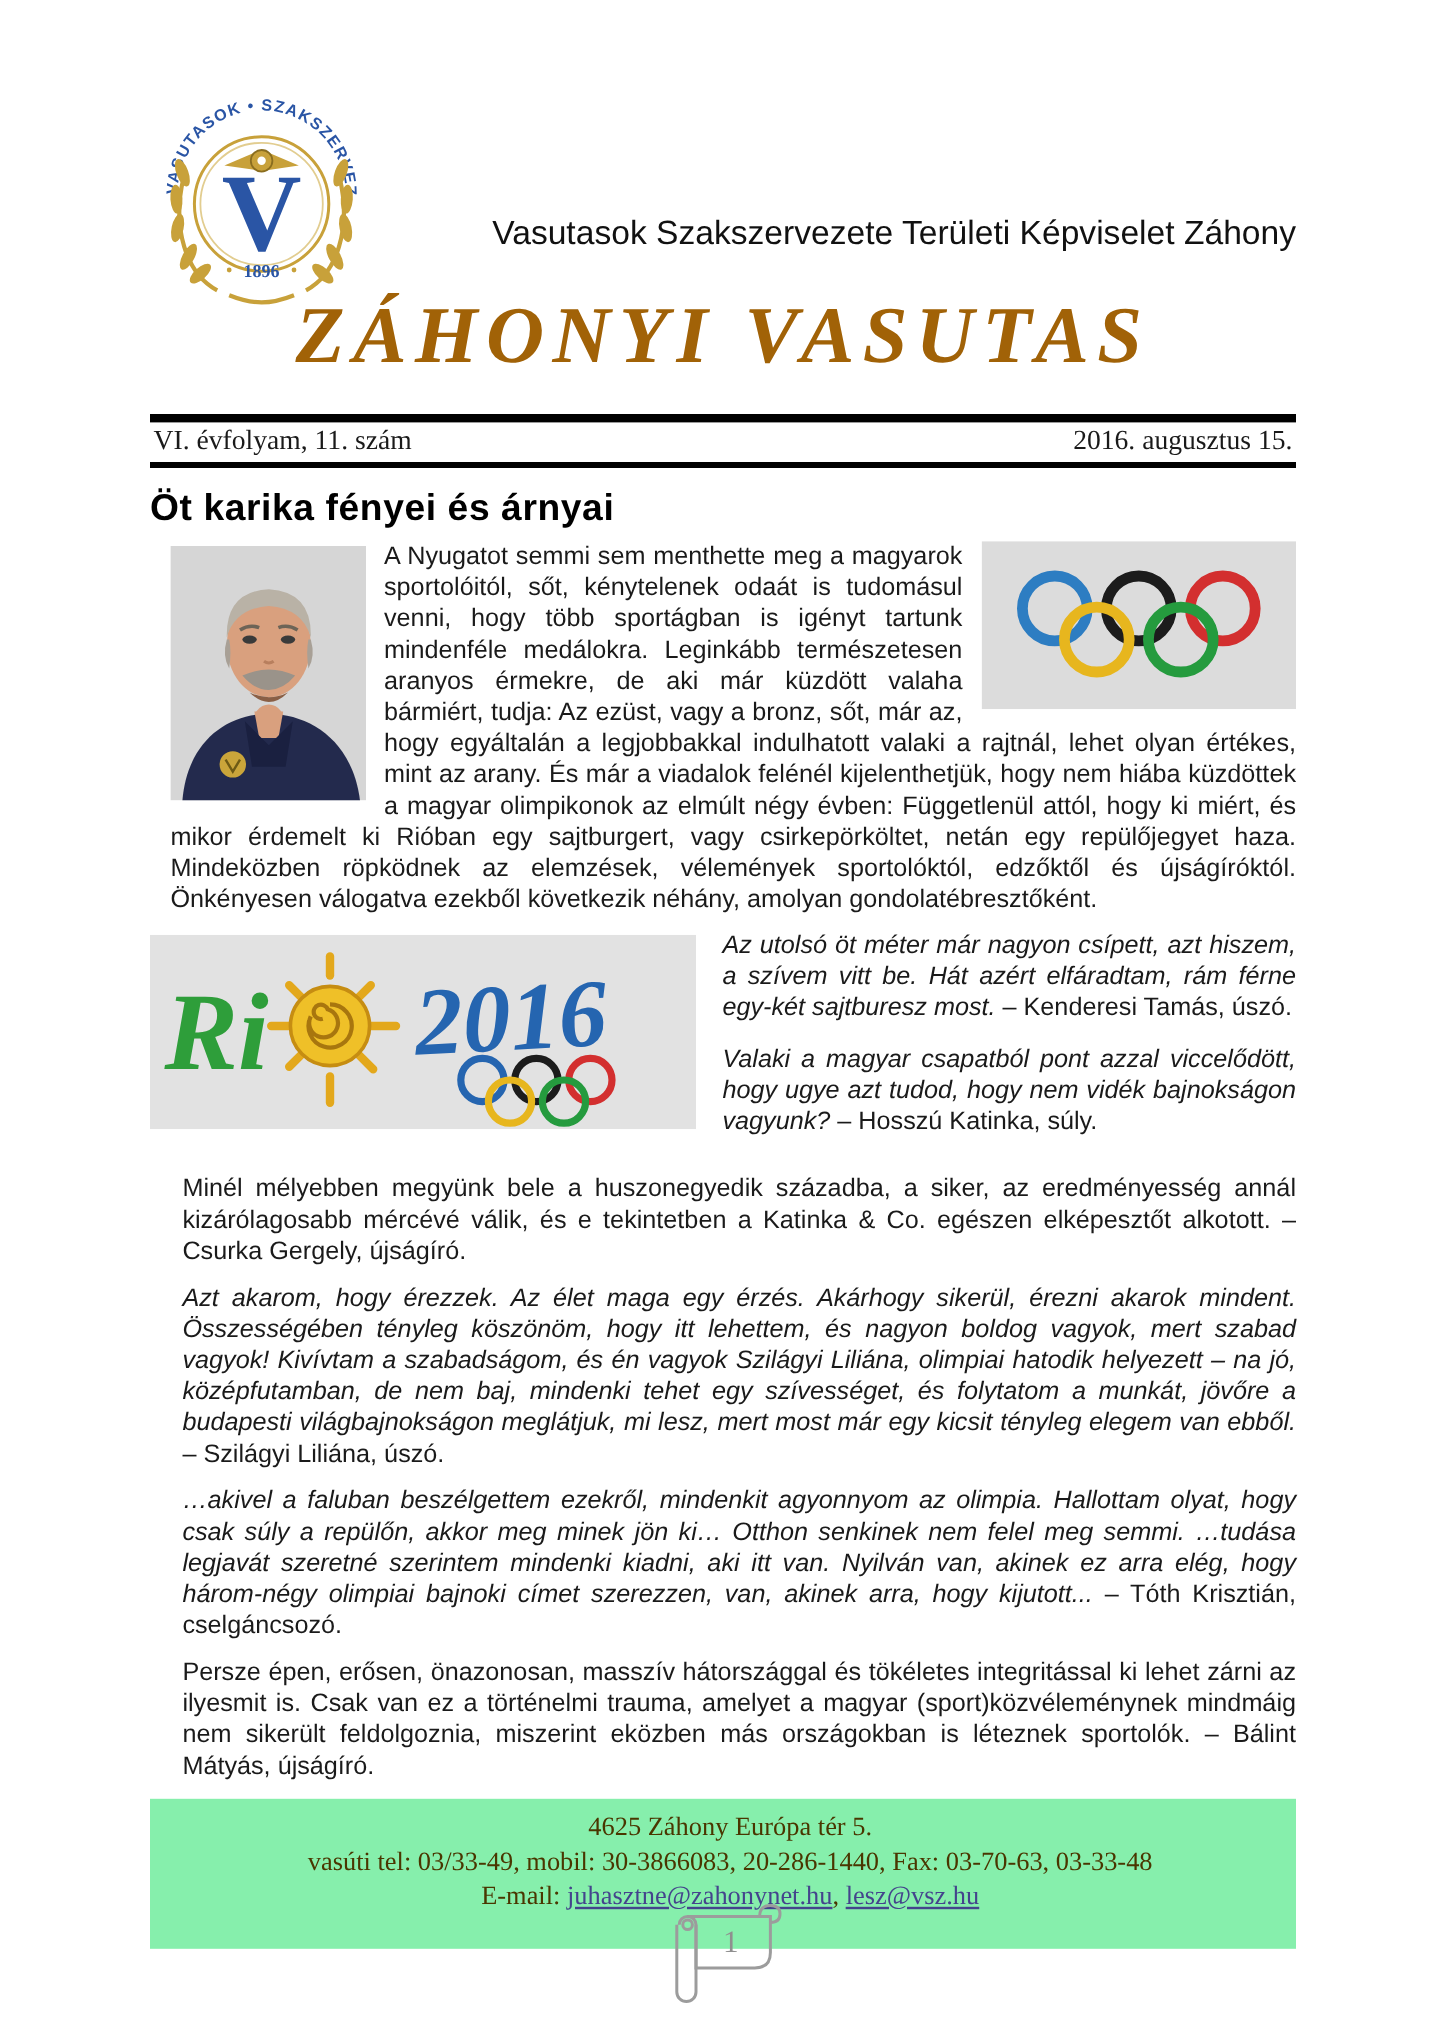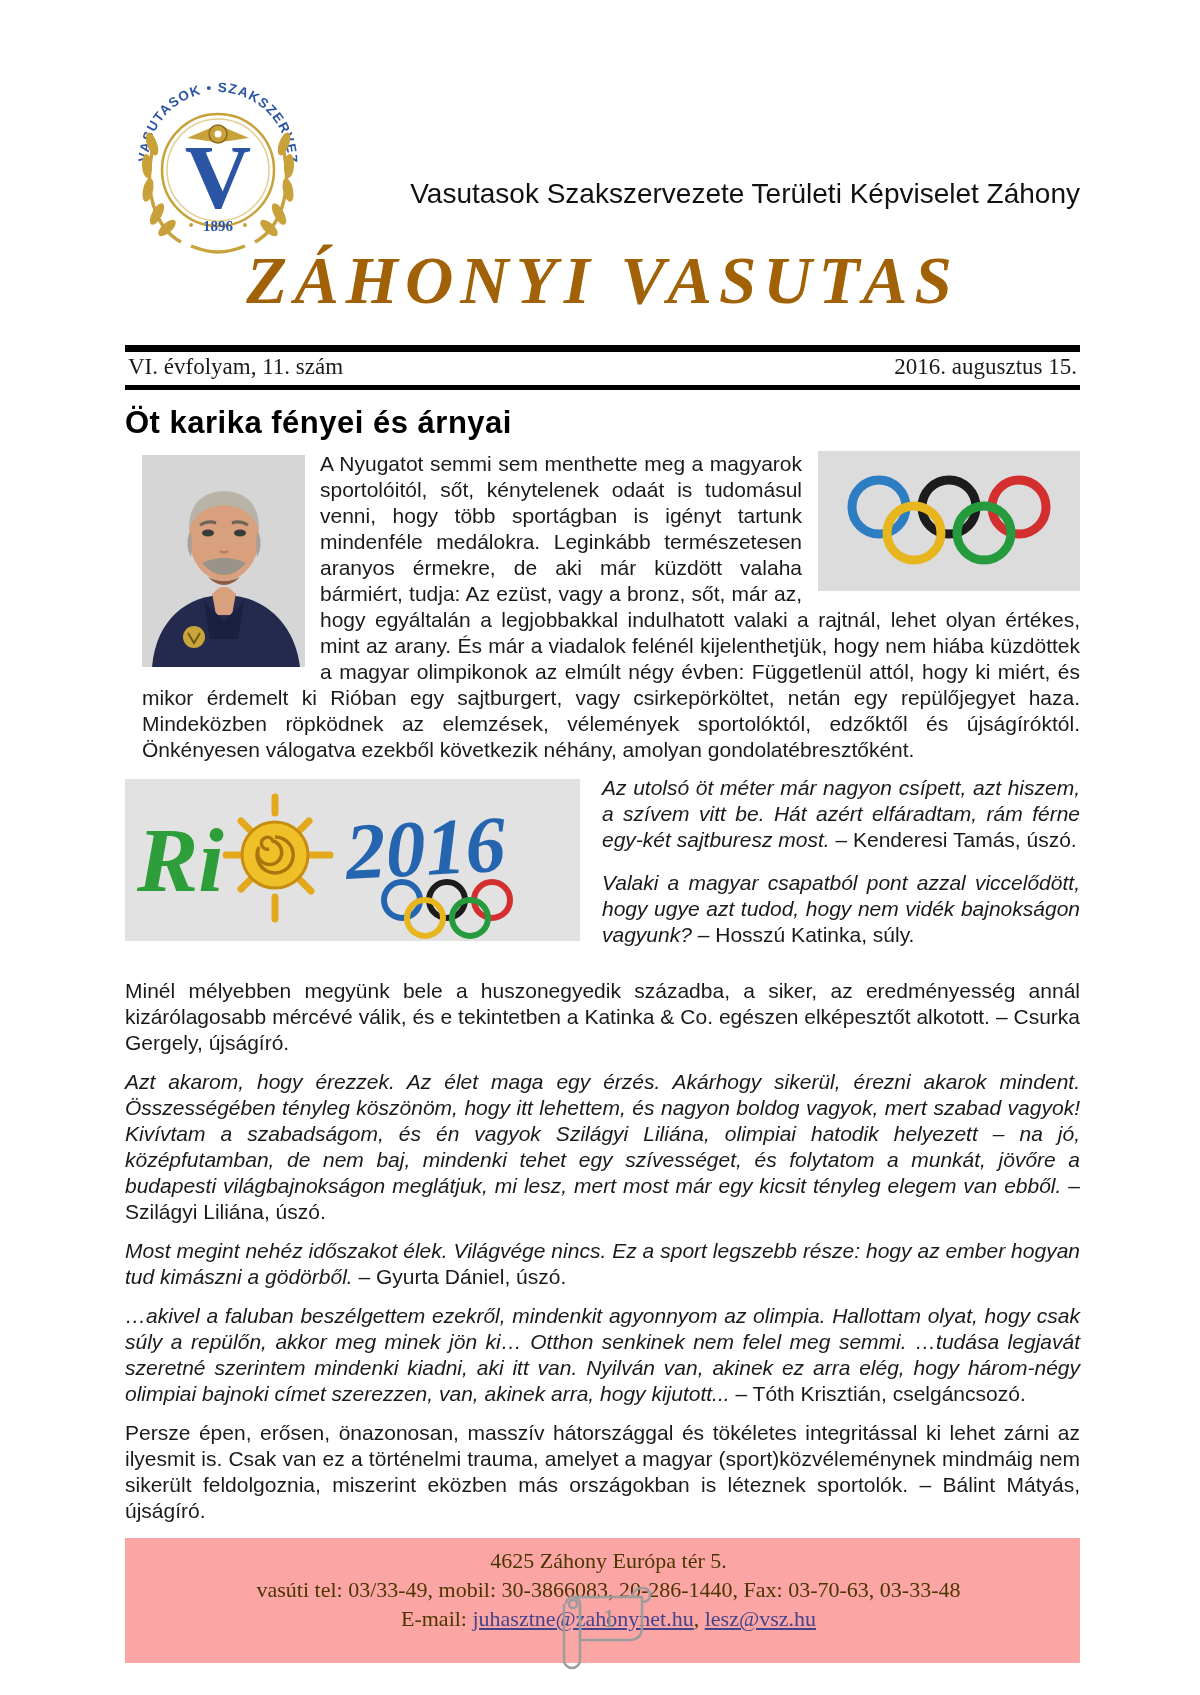--- a/index.html
+++ b/index.html
@@ -50,29 +50,29 @@
   .body-text { font-size:21px; line-height:26px; text-align:justify; }
   .lead-block { margin-bottom:6px;padding-left:17px; }
   .fig { display:block; }
   .fig svg { display:block; }
   .photo-fig  { float:left;  margin:4px 15px 4px 0; }
   .rings-fig  { float:right; margin:0 0 10px 16px; }
   .rio-fig    { float:left;  margin:4px 22px 6px 0; }
   .clearfix::after { content:""; display:block; clear:both; }
 
   .quote-block { margin-top:12px; }
-  .para { font-size:21px; line-height:26px; text-align:justify; margin:13px 0; }
+  .para { font-size:21px; line-height:26px; text-align:justify; margin:13px 0;padding-left:27px; }
   .q-text  { font-style:italic; }
   .q-attr  { font-style:normal; }
   .quote-block .para { margin:0 0 17px 0; }
 
   
   .footer-box {
     margin-top:14px;
-    background:#fca5a5;
+    background:#86efac;
     text-align:center;
     font-family:"Liberation Serif", serif;
     font-size:22px; line-height:29px;
     color:#4a3600;
     padding:8px 0 30px 12px;
   }
   .footer-box a {
     color:#44448c; text-decoration:underline; cursor:pointer;
   }
 
@@ -238,24 +238,20 @@
   <p class="para">
     <span>Minél mélyebben megyünk bele a huszonegyedik századba, a siker, az eredményesség annál kizárólagosabb mércévé válik, és e tekintetben a Katinka &amp; Co. egészen elképesztőt alkotott.</span>
     <span>– Csurka Gergely, újságíró.</span>
   </p>
 
   <p class="para">
     <span class="q-text">Azt akarom, hogy érezzek. Az élet maga egy érzés. Akárhogy sikerül, érezni akarok mindent. Összességében tényleg köszönöm, hogy itt lehettem, és nagyon boldog vagyok, mert szabad vagyok! Kivívtam a szabadságom, és én vagyok Szilágyi Liliána, olimpiai hatodik helyezett – na jó, középfutamban, de nem baj, mindenki tehet egy szívességet, és folytatom a munkát, jövőre a budapesti világbajnokságon meglátjuk, mi lesz, mert most már egy kicsit tényleg elegem van ebből.</span>
     <span class="q-attr">– Szilágyi Liliána, úszó.</span>
   </p>
 
-  <p class="para">
-    <span class="q-text">Most megint nehéz időszakot élek. Világvége nincs. Ez a sport legszebb része: hogy az ember hogyan tud kimászni a gödörből.</span>
-    <span class="q-attr">– Gyurta Dániel, úszó.</span>
-  </p>
 
   <p class="para">
     <span class="q-text">…akivel a faluban beszélgettem ezekről, mindenkit agyonnyom az olimpia. Hallottam olyat, hogy csak súly a repülőn, akkor meg minek jön ki… Otthon senkinek nem felel meg semmi. …tudása legjavát szeretné szerintem mindenki kiadni, aki itt van. Nyilván van, akinek ez arra elég, hogy három-négy olimpiai bajnoki címet szerezzen, van, akinek arra, hogy kijutott...</span>
     <span class="q-attr">– Tóth Krisztián, cselgáncsozó.</span>
   </p>
 
   <p class="para">
     <span>Persze épen, erősen, önazonosan, masszív hátországgal és tökéletes integritással ki lehet zárni az ilyesmit is. Csak van ez a történelmi trauma, amelyet a magyar (sport)közvéleménynek mindmáig nem sikerült feldolgoznia, miszerint eközben más országokban is léteznek sportolók.</span>
     <span>– Bálint Mátyás, újságíró.</span>
   </p>

